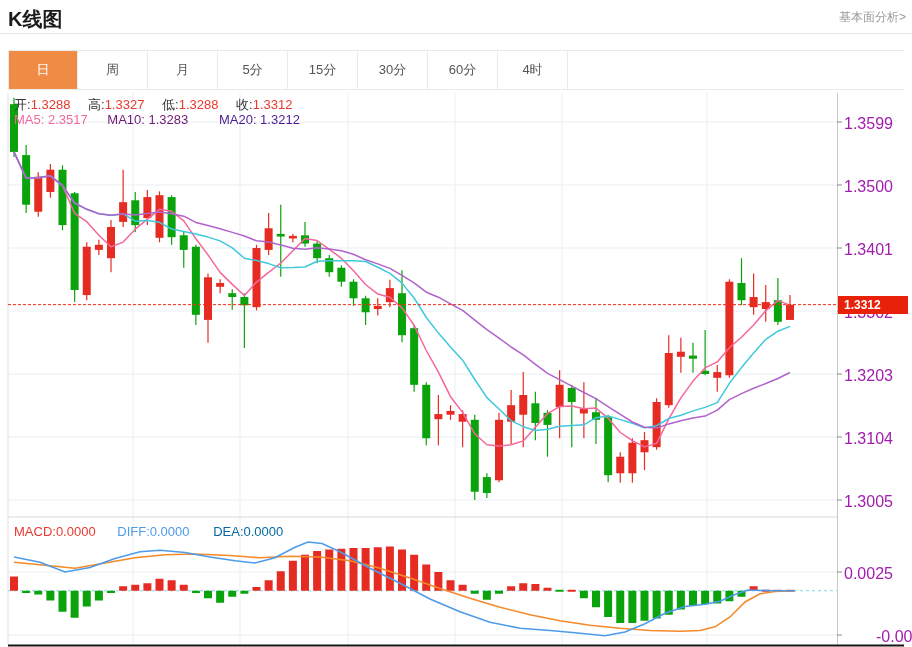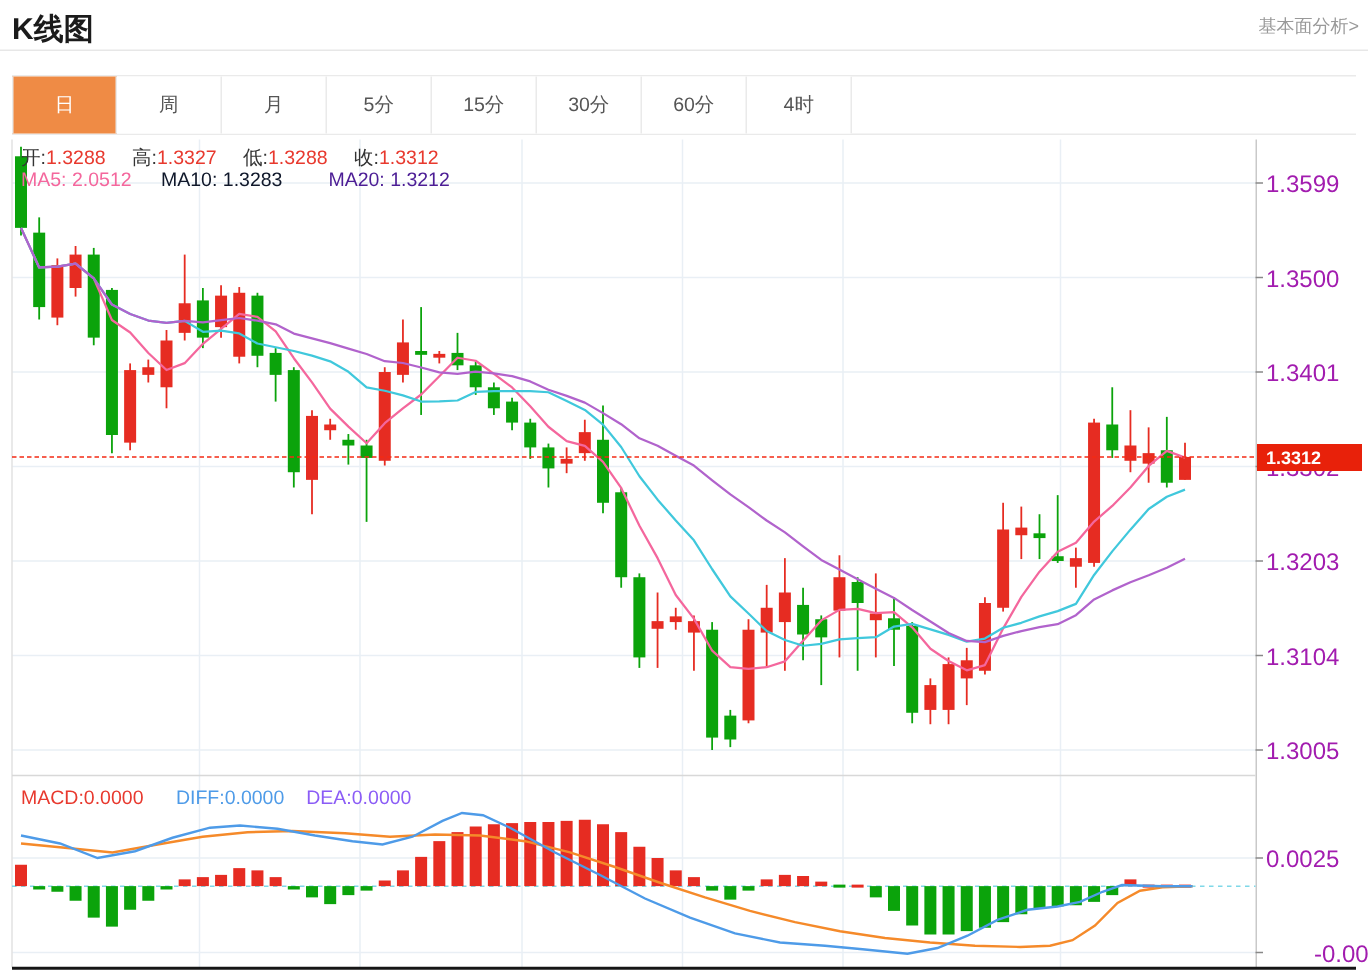--- a/index.html
+++ b/index.html
@@ -12,26 +12,26 @@
   .tab:first-child{border-left:1px solid #eaeaea}
   .tab.active{background:#ef8b45;color:#fff}
   #chart{position:absolute;left:0;top:0}
   .legend{position:absolute;font-size:13px;white-space:nowrap}
   .kl{left:14px;top:96px}
   .kl .lab{color:#333;margin-left:14px}
   .kl .lab:first-child{margin-left:0}
   .kl .val{color:#e8392e}
   .mal{left:14px;top:112px}
   .mal .ma5{color:#f4679d}
-  .mal .ma10{color:#0f172a;margin-left:16px}
+  .mal .ma10{color:#701a75;margin-left:16px}
   .mal .ma20{color:#4c1d95;margin-left:27px}
   .macdl{left:14px;top:524px}
   .macdl .m{color:#e8392e}
   .macdl .d{color:#4e9be8;margin-left:18px}
-  .macdl .e{color:#8b5cf6;margin-left:11px}
+  .macdl .e{color:#0369a1;margin-left:20px}
   .tick{position:absolute;left:844px;font-size:16px;color:#a21caf;white-space:nowrap}
   .badge{position:absolute;left:838px;top:296px;width:64px;height:18px;background:#e8210a;color:#fff;font-size:12px;font-weight:bold;line-height:18px;padding-left:6px}
 </style>
 </head>
 <body>
 
 <svg id="chart" width="912" height="647">
     <line x1="133" y1="93" x2="133" y2="645" stroke="#e9eff5" stroke-width="1"></line>
     <line x1="240" y1="93" x2="240" y2="645" stroke="#e9eff5" stroke-width="1"></line>
     <line x1="348" y1="93" x2="348" y2="645" stroke="#e9eff5" stroke-width="1"></line>
@@ -280,21 +280,21 @@
 </div>
 
 <div class="legend kl">
   <span class="lab">开:</span><span class="val">1.3288</span>
   <span class="lab">高:</span><span class="val">1.3327</span>
   <span class="lab">低:</span><span class="val">1.3288</span>
   <span class="lab">收:</span><span class="val">1.3312</span>
 </div>
 
 <div class="legend mal">
-  <span class="ma5">MA5: 2.0512</span>
+  <span class="ma5">MA5: 2.3517</span>
   <span class="ma10">MA10: 1.3283</span>
   <span class="ma20">MA20: 1.3212</span>
 </div>
 
 <div class="legend macdl">
   <span class="m">MACD:0.0000</span>
   <span class="d">DIFF:0.0000</span>
   <span class="e">DEA:0.0000</span>
 </div>
 

